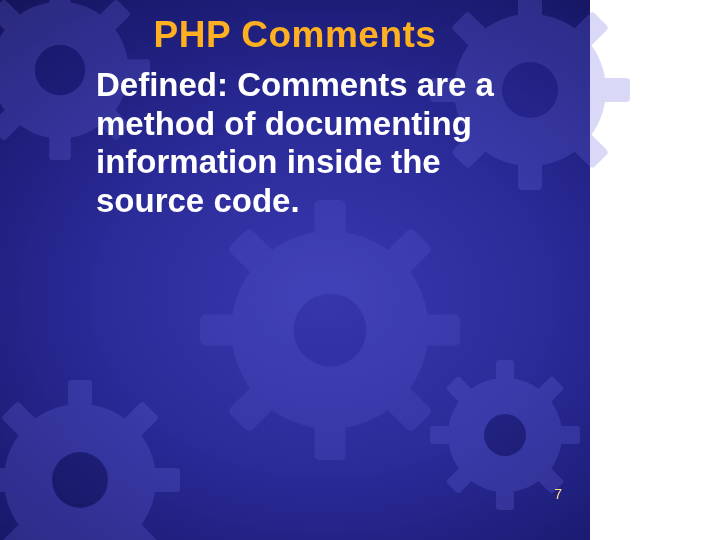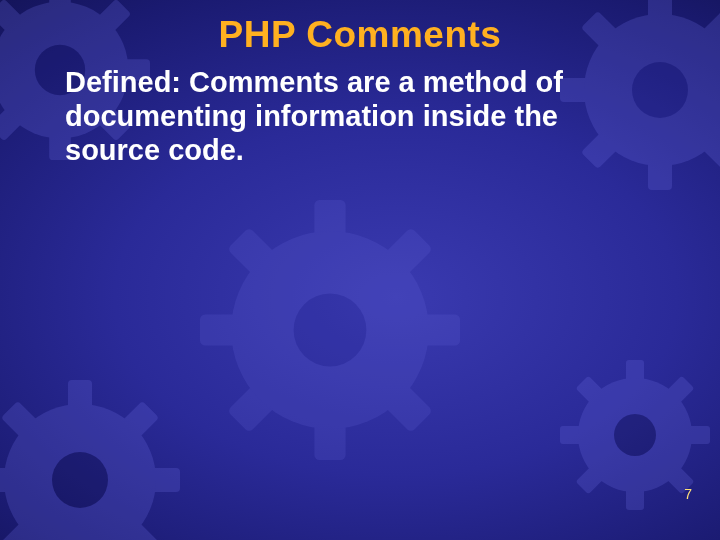--- a/index.html
+++ b/index.html
@@ -4,21 +4,21 @@
 <style>
   html, body {
     margin: 0;
     padding: 0;
     width: 720px;
     height: 540px;
     overflow: hidden;
   }
   .slide {
     position: relative;
-    width: 720px;
+    width: 590px;
     height: 540px;
     background: radial-gradient(ellipse 130% 110% at 55% 55%,
       #3a3ab0 0%, #2a2a98 30%, #1a1a70 55%, #0d0d40 78%, #060620 100%);
     font-family: Arial, Helvetica, sans-serif;
   }
   .gear {
     position: absolute;
     opacity: 0.25;
     fill: #6a6ae0;
   }
@@ -30,25 +30,25 @@
     text-align: center;
     font-family: "Arial Black", Impact, sans-serif;
     font-weight: 900;
     font-size: 37px;
     color: #ffb020;
     letter-spacing: 0.5px;
     font-stretch: condensed;
   }
   .body1, .body2 {
     position: absolute;
-    left: 65px;
+    left: 96px;
     right: 60px;
     color: #ffffff;
     font-weight: 700;
-    font-size: 29px;
+    font-size: 33px;
     line-height: 1.17;
     font-family: Arial, sans-serif;
   }
   .body1 { top: 66px; }
   .body2 { top: 322px; }
   .pagenum {
     position: absolute;
     right: 28px;
     bottom: 38px;
     color: #ffe07a;

